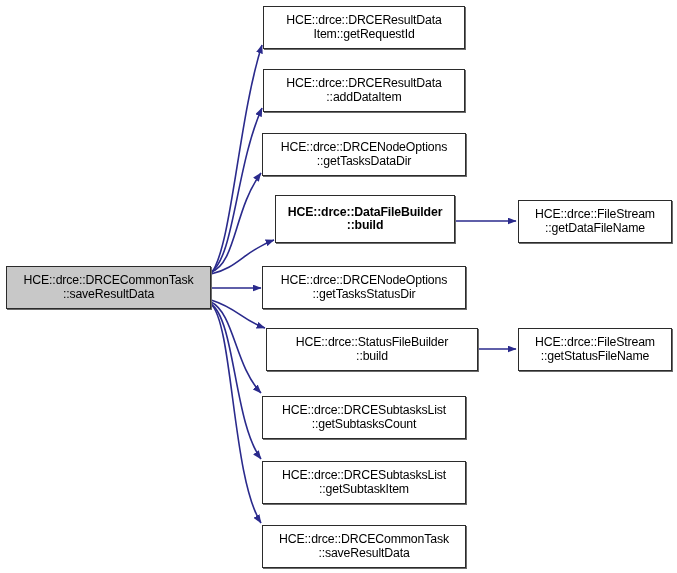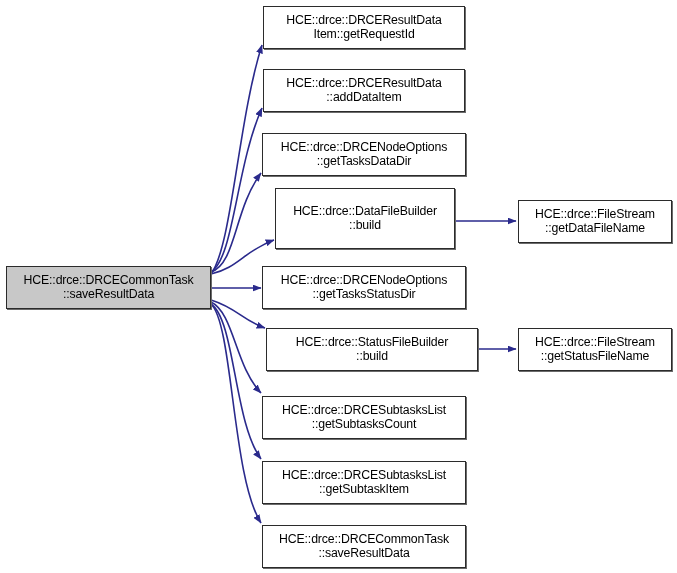--- a/index.html
+++ b/index.html
@@ -75,21 +75,21 @@
   </svg>
   <div id="nodes-group">
       <div class="node root" style="left: 6px; top: 266px; width: 205px; height: 43px; background: rgb(200, 200, 200);"><span class="label">HCE::drce::DRCECommonTask
 ::saveResultData</span></div>
       <div class="node" style="left: 263px; top: 6px; width: 202px; height: 43px;"><span class="label">HCE::drce::DRCEResultData
 Item::getRequestId</span></div>
       <div class="node" style="left: 263px; top: 69px; width: 202px; height: 43px;"><span class="label">HCE::drce::DRCEResultData
 ::addDataItem</span></div>
       <div class="node" style="left: 262px; top: 133px; width: 204px; height: 43px;"><span class="label">HCE::drce::DRCENodeOptions
 ::getTasksDataDir</span></div>
-      <div class="node" style="left: 275px; top: 188px; width: 180px; height: 61px;"><span class="label">HCE::drce::DataFileBuilder
+      <div class="node" style="left: 275px; top: 195px; width: 180px; height: 48px; font-weight: bold;"><span class="label">HCE::drce::DataFileBuilder
 ::build</span></div>
       <div class="node" style="left: 262px; top: 266px; width: 204px; height: 43px;"><span class="label">HCE::drce::DRCENodeOptions
 ::getTasksStatusDir</span></div>
       <div class="node" style="left: 266px; top: 328px; width: 212px; height: 43px;"><span class="label">HCE::drce::StatusFileBuilder
 ::build</span></div>
       <div class="node" style="left: 262px; top: 396px; width: 204px; height: 43px;"><span class="label">HCE::drce::DRCESubtasksList
 ::getSubtasksCount</span></div>
       <div class="node" style="left: 262px; top: 461px; width: 204px; height: 43px;"><span class="label">HCE::drce::DRCESubtasksList
 ::getSubtaskItem</span></div>
       <div class="node" style="left: 262px; top: 525px; width: 204px; height: 43px;"><span class="label">HCE::drce::DRCECommonTask

